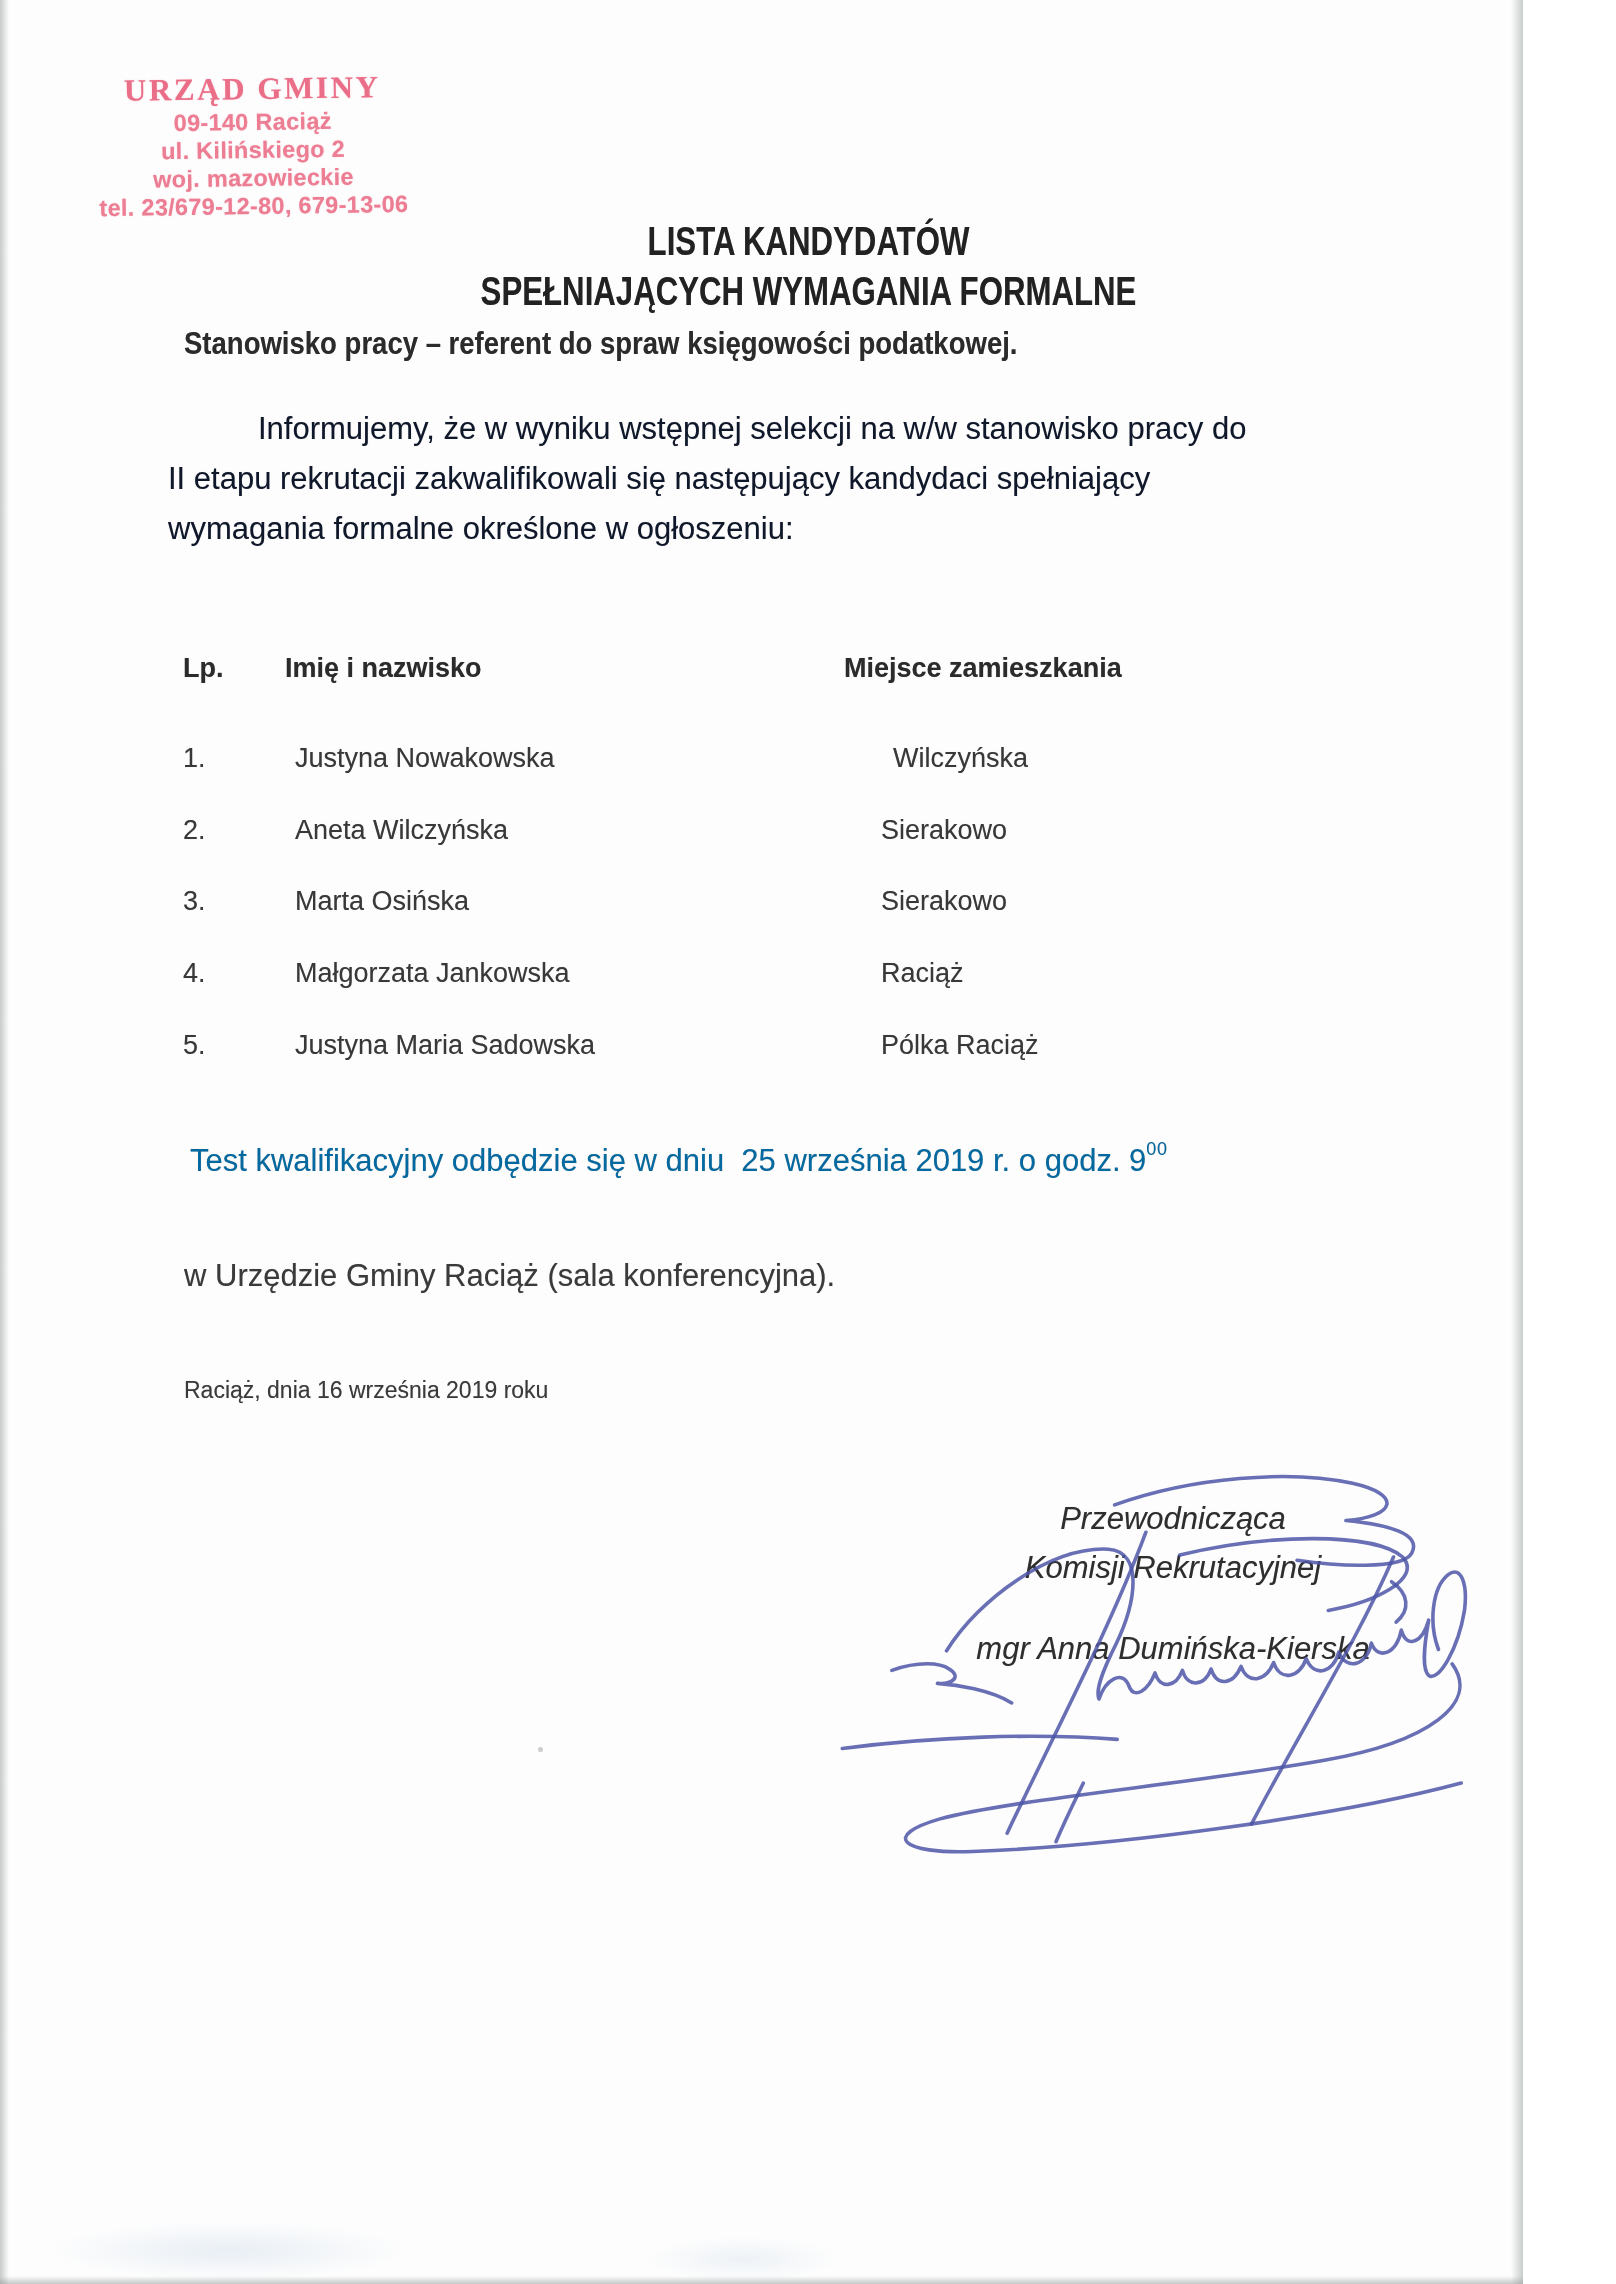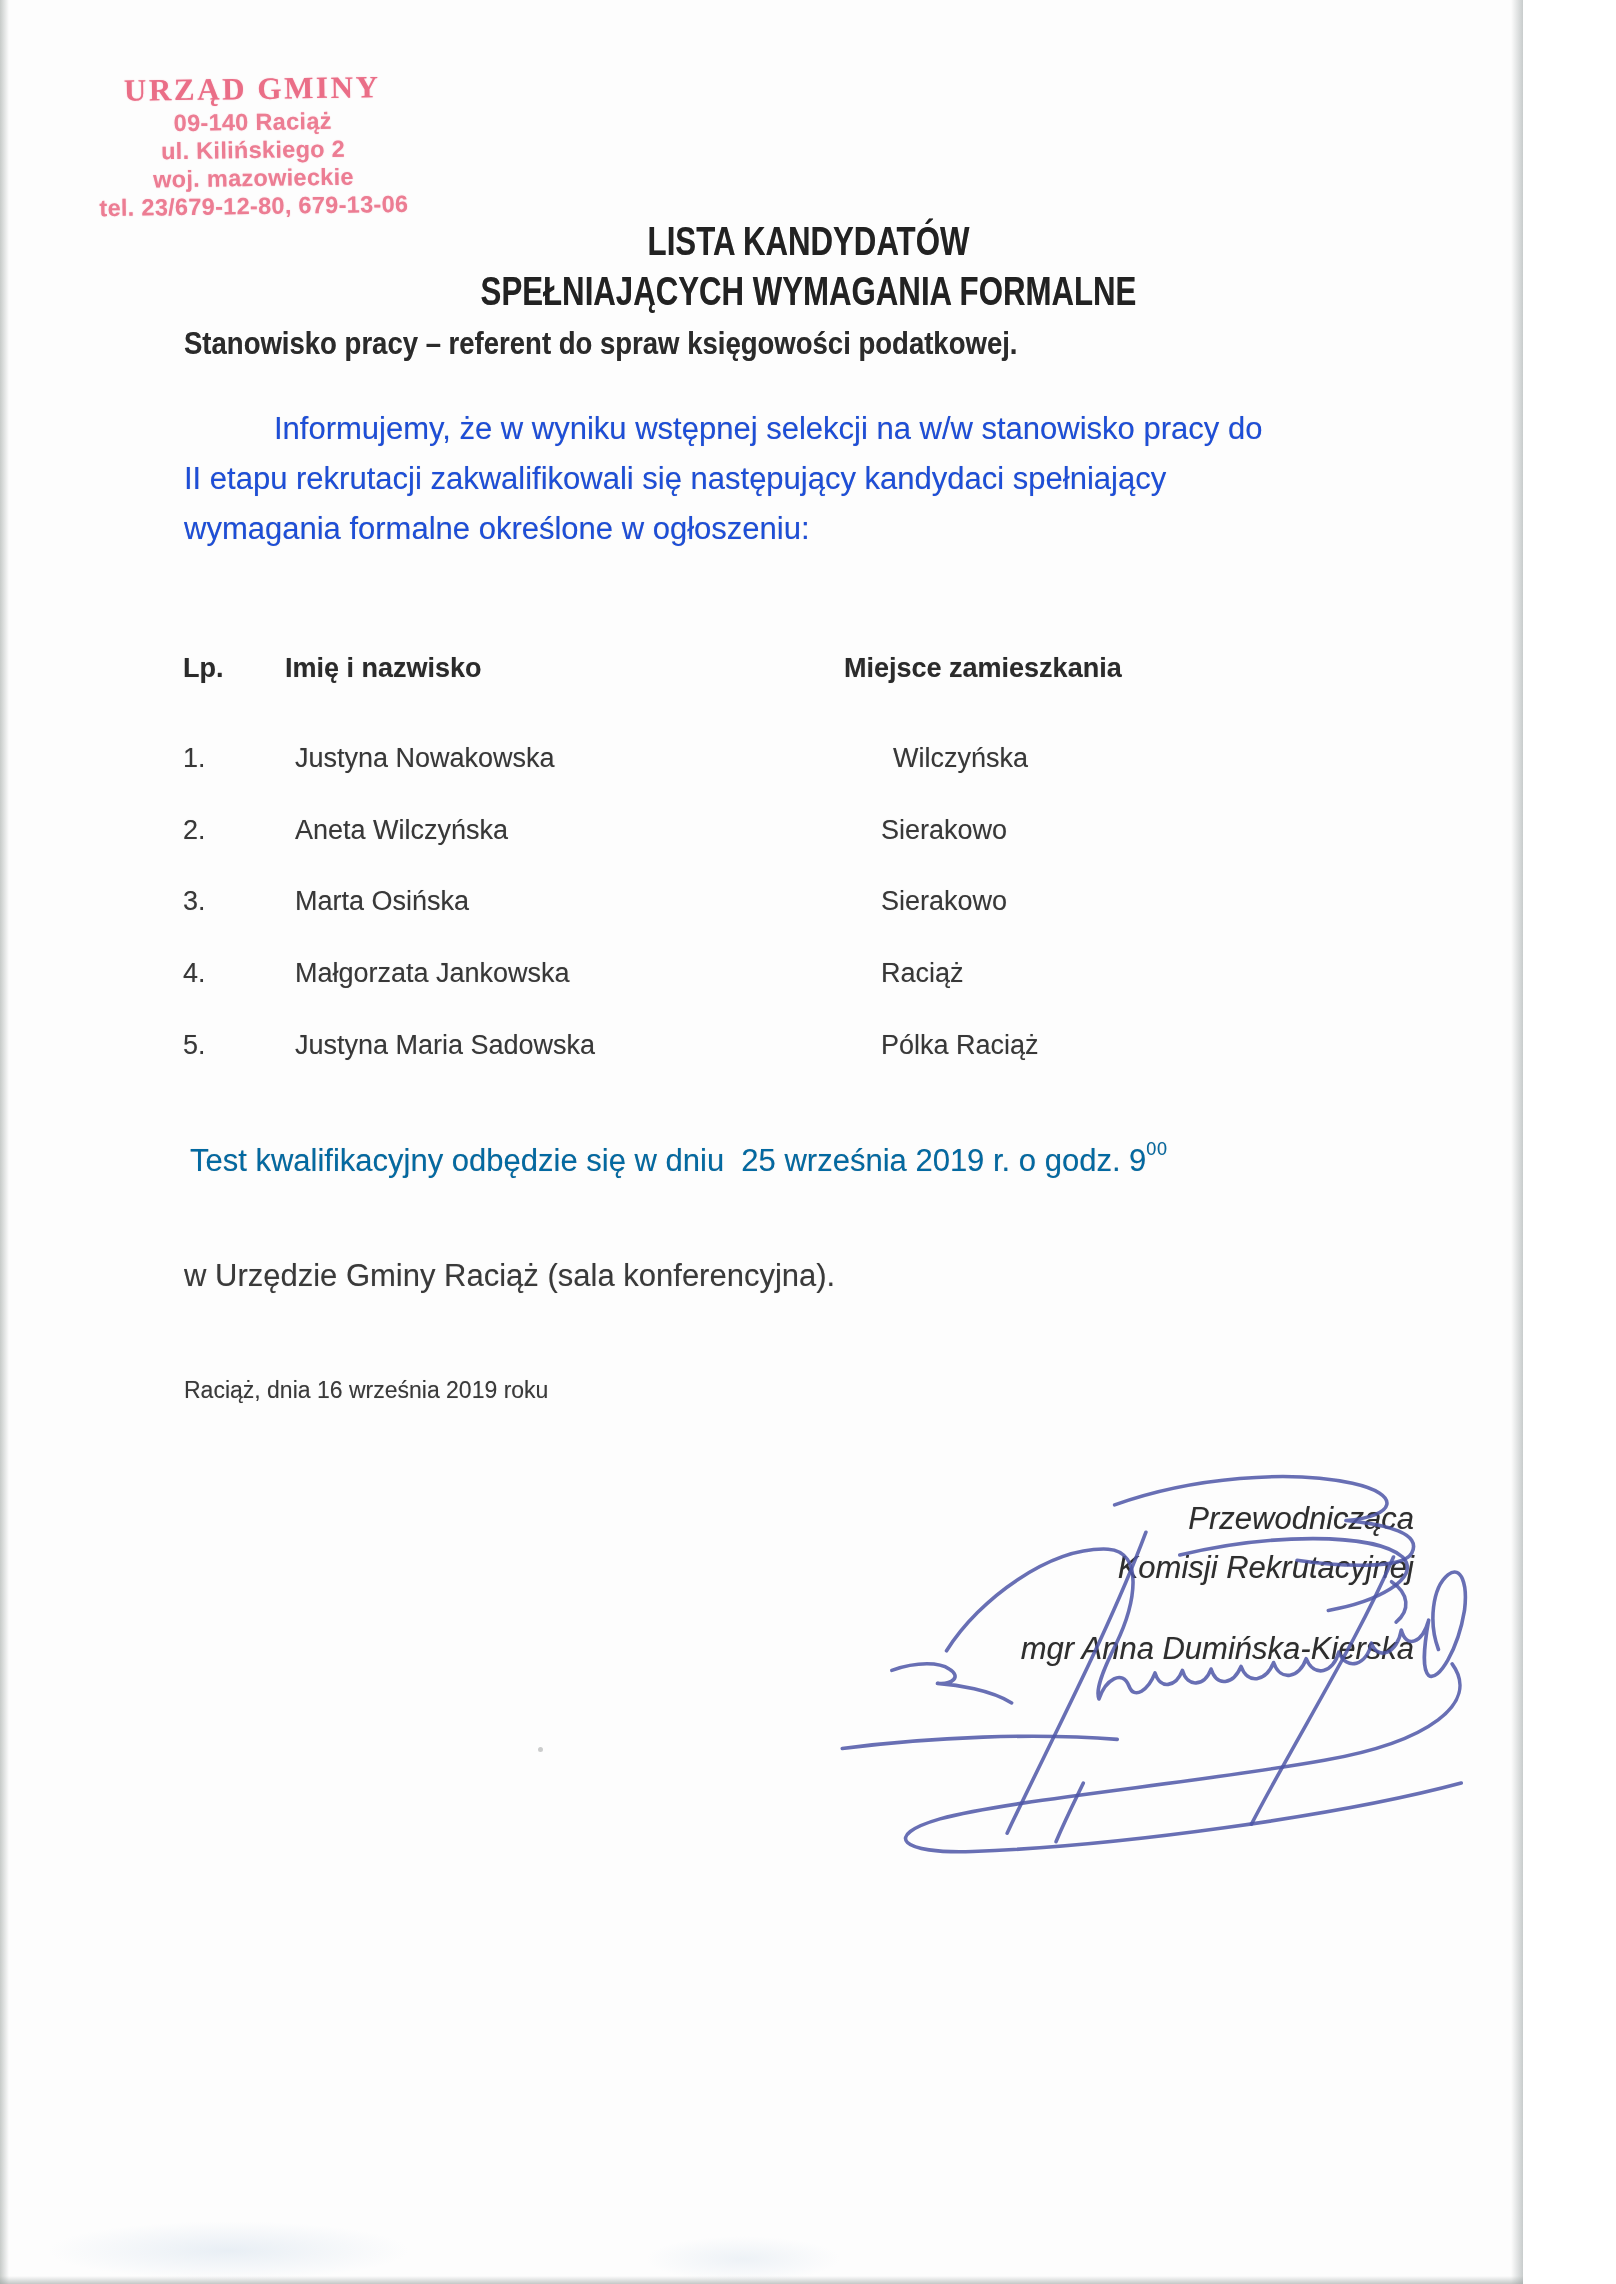--- a/index.html
+++ b/index.html
@@ -90,22 +90,22 @@
   
   .position-line {
     position: absolute; left: 184px; top: 325px;
     font-weight: 700; font-size: 32px; color: #2b2b2b;
     transform: scaleX(0.86); transform-origin: 0 50%;
     white-space: nowrap;
   }
 
   
   .intro {
-    position: absolute; left: 184px; top: 404px; width: 1271px;
-    font-size: 31px; line-height: 50px; color: #1d4ed8;
+    position: absolute; left: 168px; top: 404px; width: 1271px;
+    font-size: 31px; line-height: 50px; color: #0f172a;
   }
   .intro-line { white-space: nowrap; }
   .intro-line.indent { padding-left: 90px; }
 
   
   .cand-table { position: absolute; left: 0; top: 0; width: 1617px; height: 1108px; }
   .t-row { position: absolute; left: 0; width: 1617px; height: 46px; font-size: 27px; color: #383838; }
   .t-row.header { font-weight: 700; color: #2b2b2b; }
   .cell { position: absolute; white-space: nowrap; }
   .cell.lp    { left: 183px; }
@@ -137,21 +137,21 @@
 
   
   .date-line {
     position: absolute; left: 184px; top: 1377px;
     font-size: 23px; color: #3a3a3a; white-space: nowrap;
   }
 
   
   .sig-block {
     position: absolute; left: 932px; top: 1494px; width: 482px;
-    text-align: right;
+    text-align: center;
     font-style: italic;
     font-size: 31px; color: #2e2e2e;
   }
   .sig-role { line-height: 49px; white-space: nowrap; }
   .sig-name { margin-top: 39px; white-space: nowrap; }
 
   .sig-ink {
     position: absolute; left: 841px; top: 1454px;
     width: 645px; height: 391px;
     overflow: visible;

